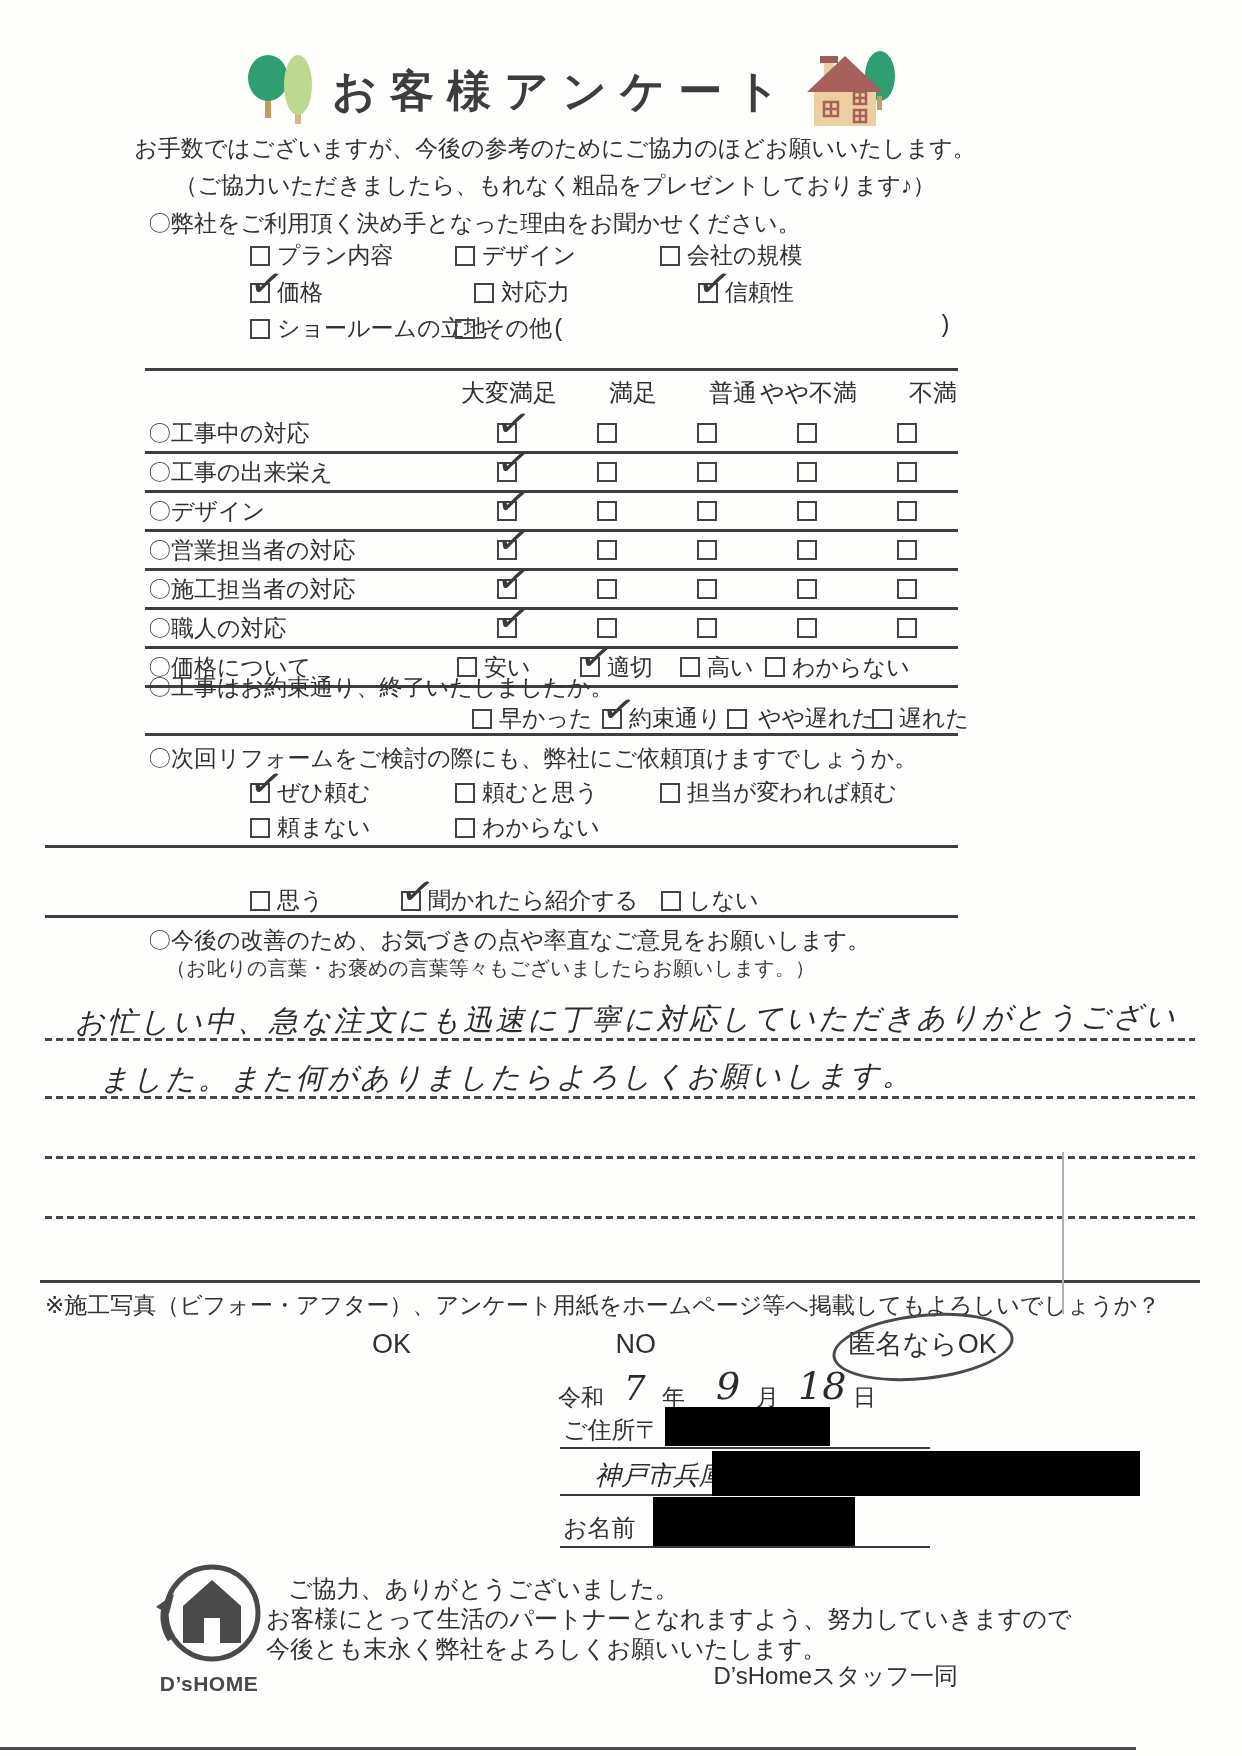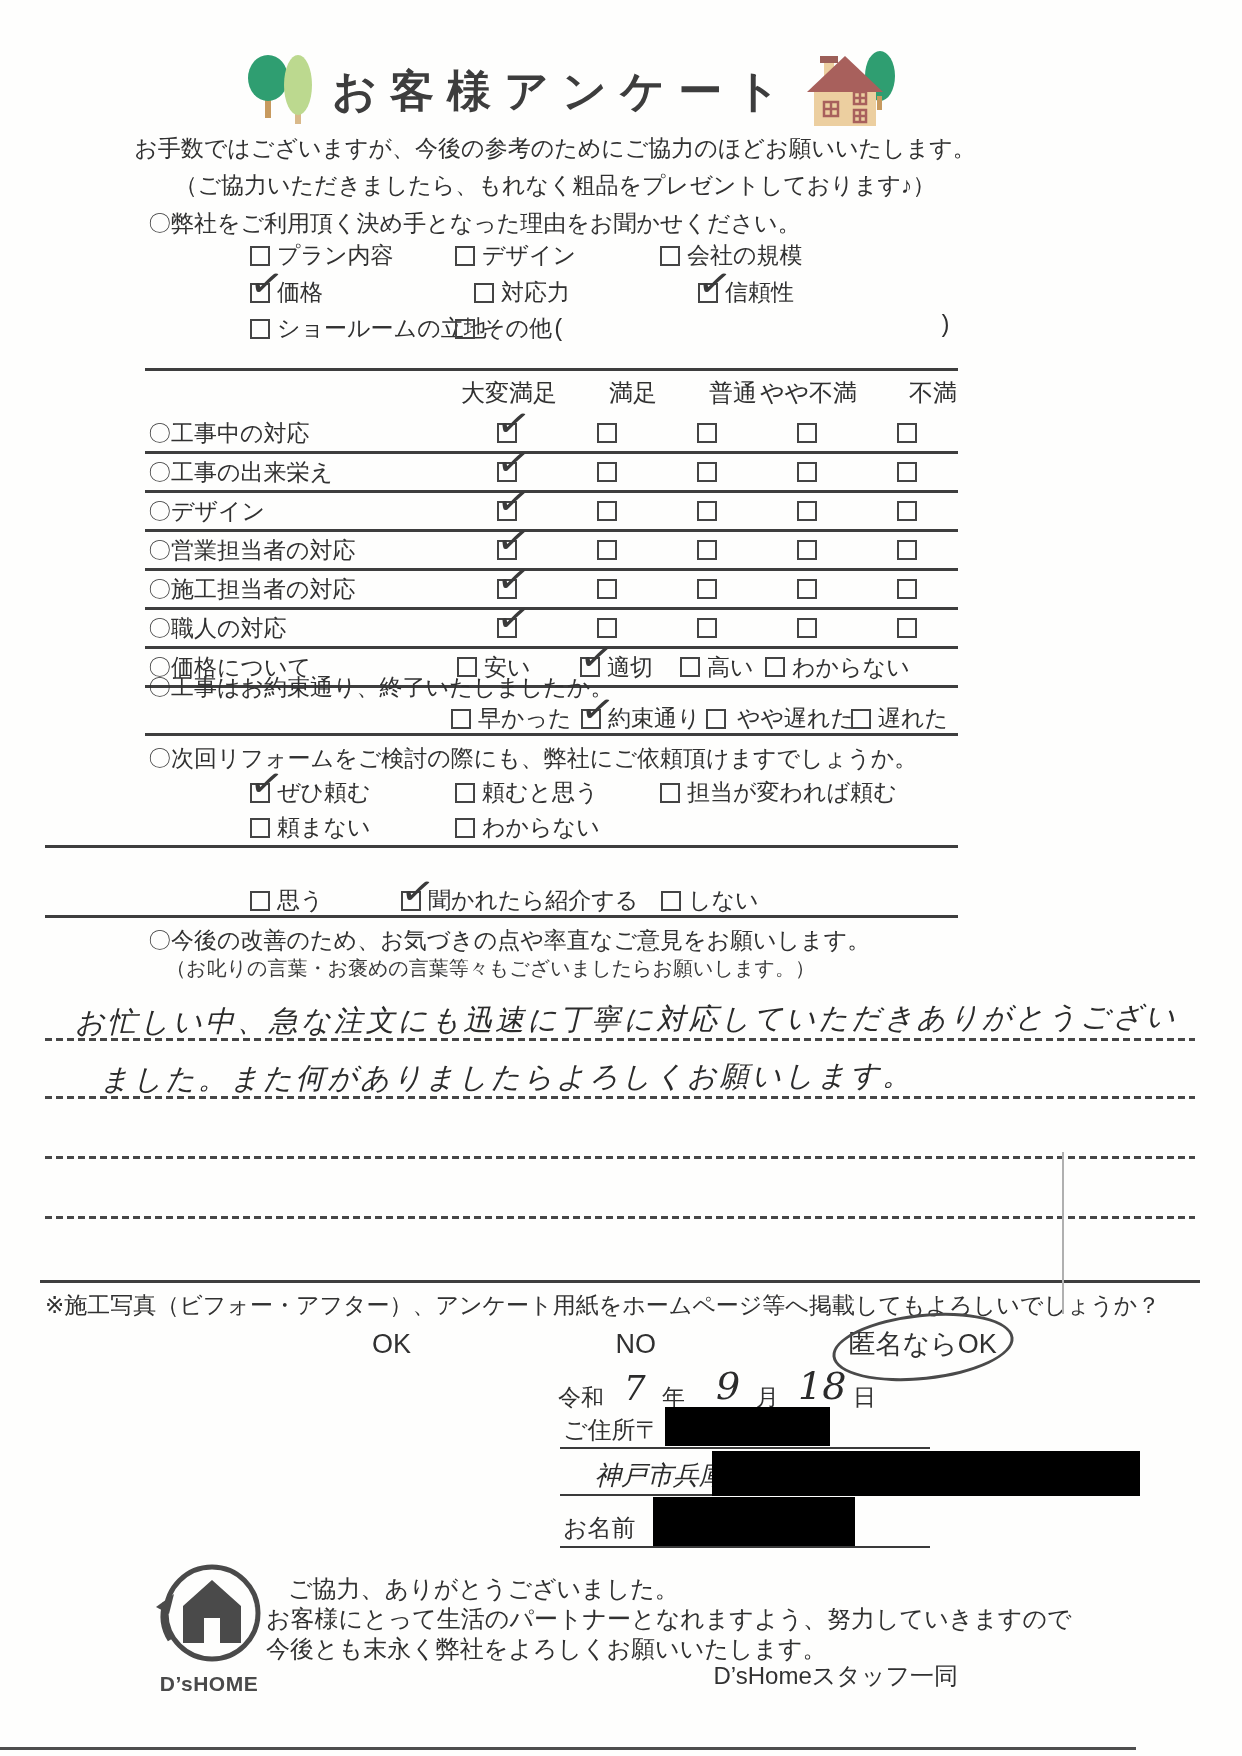--- a/index.html
+++ b/index.html
@@ -257,21 +257,21 @@
         </span>
       <span class="cell">
         <span class="cb"></span>
         <span>わからない</span>
         </span>
     </div>
   </div>
 
   
   <div class="abs lbl" style="left:148px;top:672px;">〇工事はお約束通り、終了いたしましたか。</div>
-  <div class="abs row" style="left:451px;top:703px;">
+  <div class="abs row" style="left:472px;top:703px;">
     <span class="cell" style="width:130px;">
       <span class="cb"></span>
       <span>早かった</span>
       </span>
     <span class="cell" style="width:125px;">
       <span class="cb on"></span>
       <span>約束通り</span>
       </span>
     <span class="cell" style="width:145px;gap:11px;">
       <span class="cb"></span>

